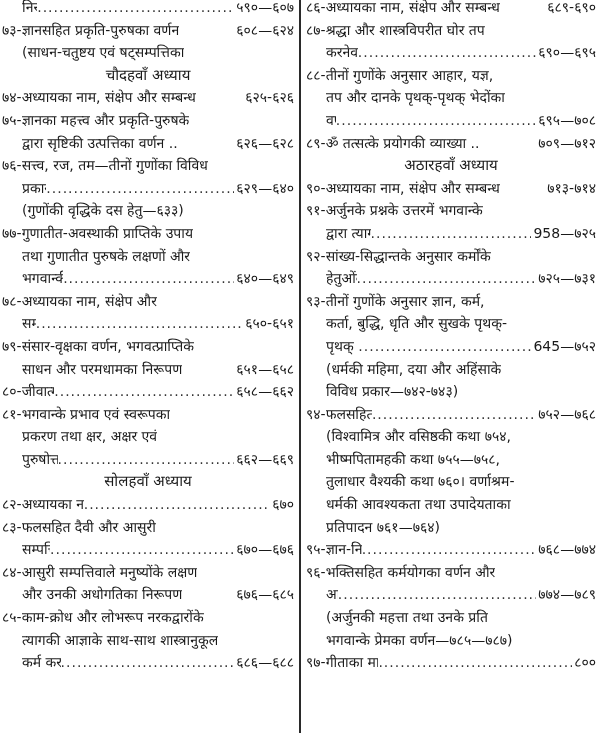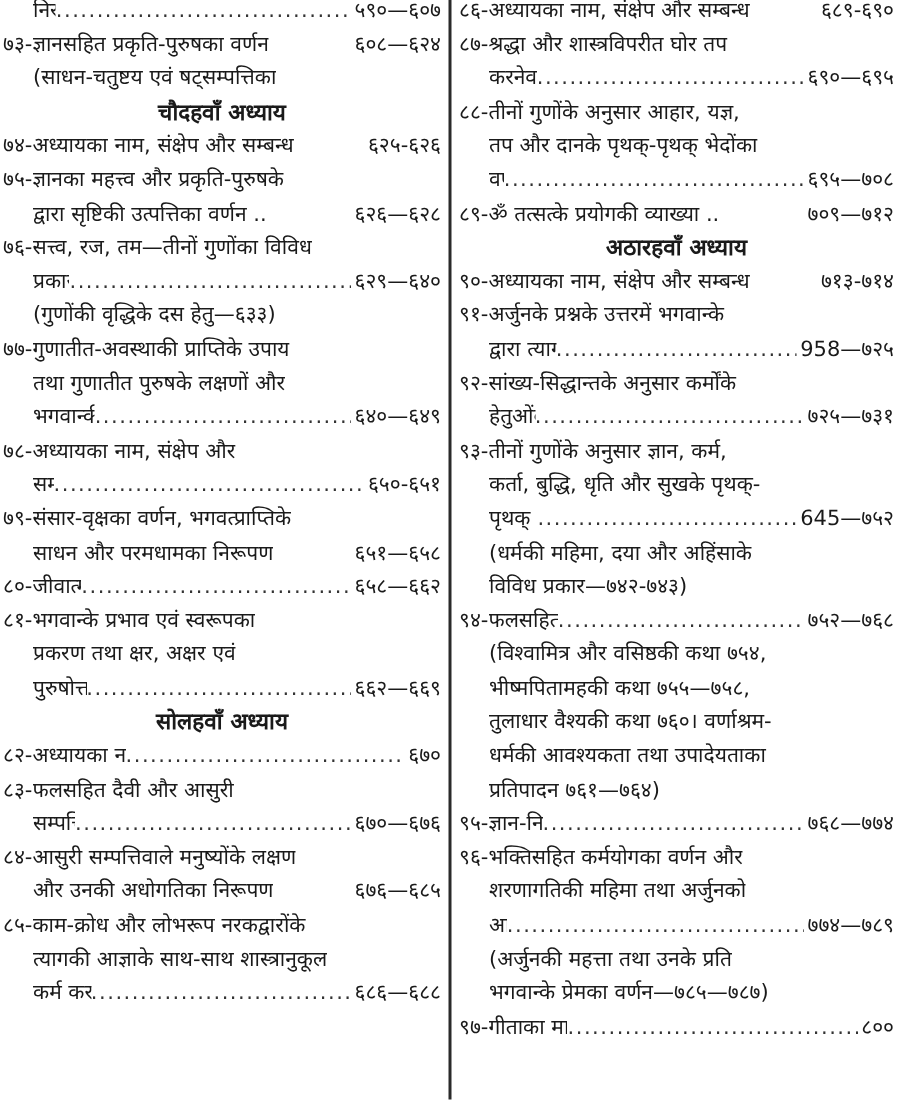--- a/index.html
+++ b/index.html
@@ -6,21 +6,21 @@
   body { width: 600px; height: 733px; overflow: hidden; position: relative;
          font-family: "DejaVu Sans", "Liberation Sans", sans-serif; color: #1a1a1a; }
   .page { position: absolute; left: 0; top: 0; width: 600px; height: 733px; }
   .col { position: absolute; top: -4px; }
   .col-left { left: 2px; width: 292px; }
   .col-right { left: 306px; width: 290px; }
   .divider { position: absolute; left: 299px; top: 0; width: 2px; height: 733px; background: #2a2a2a; }
   .line { height: 22.6px; line-height: 22.6px; font-size: 14px; white-space: nowrap;
           display: flex; align-items: baseline; overflow: hidden; }
   .line.indent { padding-left: 20px; }
-  .line.heading { justify-content: center; font-weight: bold; font-size: 15px; }
+  .line.heading { justify-content: center; font-weight: normal; font-size: 15px; }
   .num { flex: 0 0 auto; }
   .txt { flex: 0 1 auto; overflow: hidden; }
   .dots { flex: 1 1 auto; overflow: hidden; letter-spacing: 1px; color: #333; }
   .dots::before { content: "................................................................................................"; }
   .pages { flex: 0 0 auto; padding-left: 2px; }
   .spacer { flex: 1 1 auto; }
 </style>
 </head>
 <body>
 
@@ -286,24 +286,20 @@
         <span class="txt">ज्ञान-निष्ठाका निरूपण</span>
         <span class="dots"></span>
         <span class="pages">७६८—७७४</span>
       </div>
       <div class="line">
         <span class="num">९६-</span>
         <span class="txt">भक्तिसहित  कर्मयोगका  वर्णन  और</span>
         <span class="spacer"></span>
       </div>
       <div class="line indent">
-        <span class="txt">शरणागतिकी  महिमा  तथा  अर्जुनको</span>
-        <span class="spacer"></span>
-      </div>
-      <div class="line indent">
         <span class="txt">आदेश</span>
         <span class="dots"></span>
         <span class="pages">७७४—७८९</span>
       </div>
       <div class="line indent">
         <span class="txt">(अर्जुनकी  महत्ता  तथा  उनके  प्रति</span>
         <span class="spacer"></span>
       </div>
       <div class="line indent">
         <span class="txt">भगवान्के प्रेमका वर्णन—७८५—७८७)</span>

